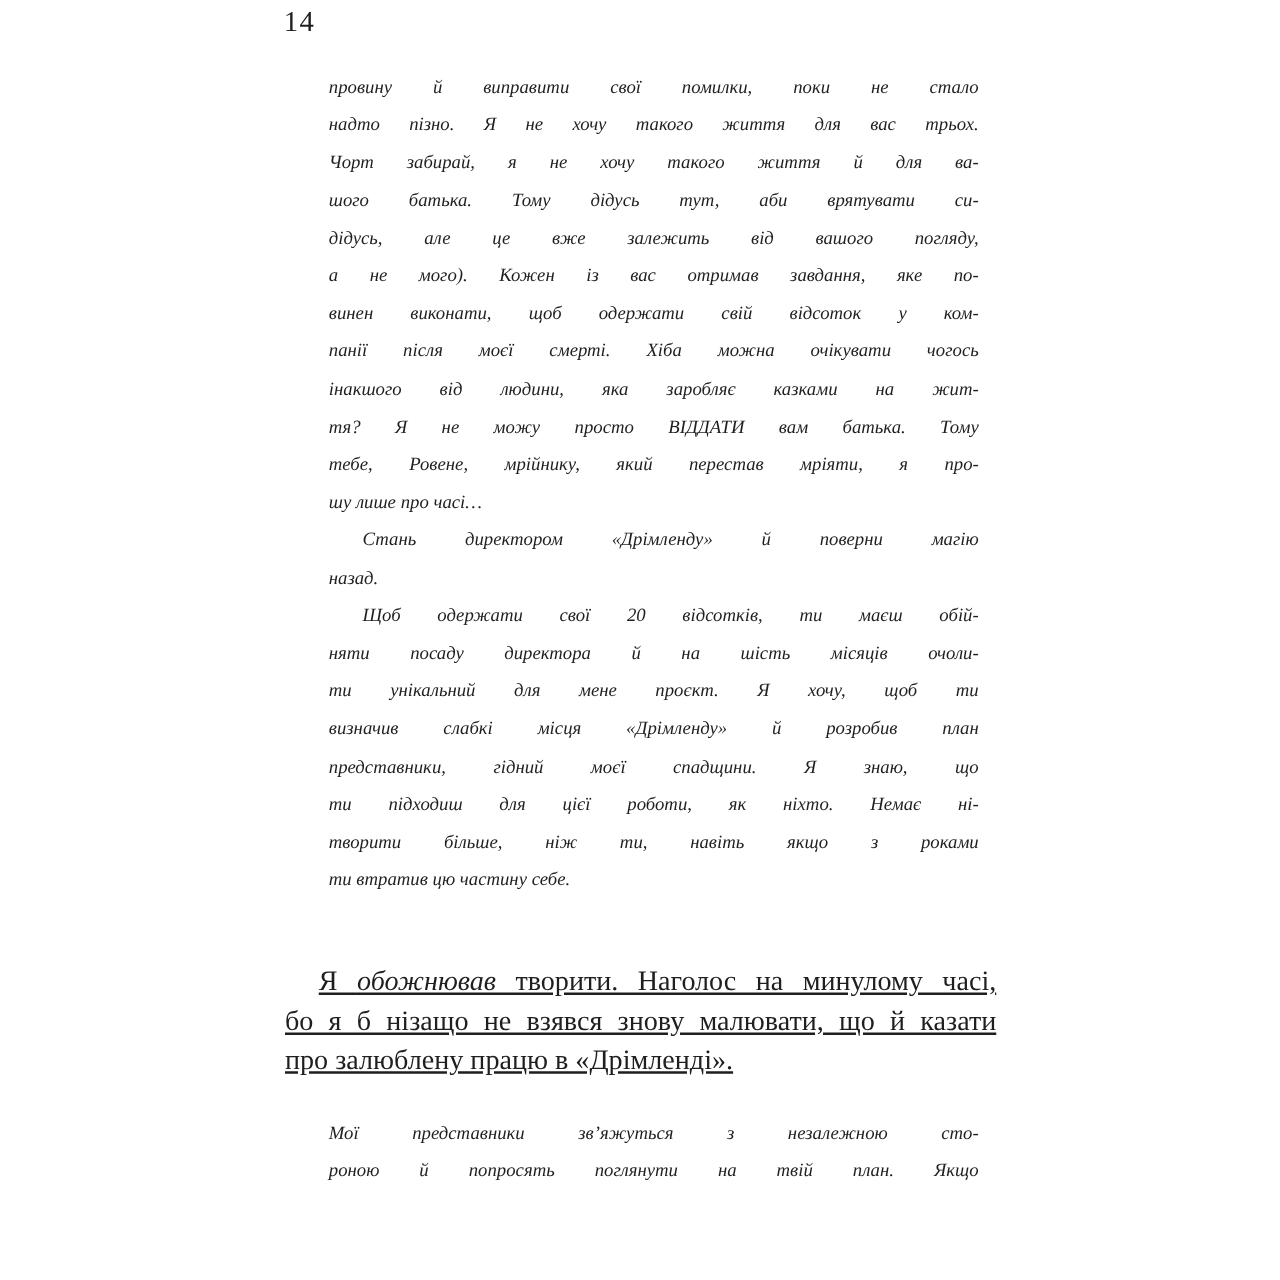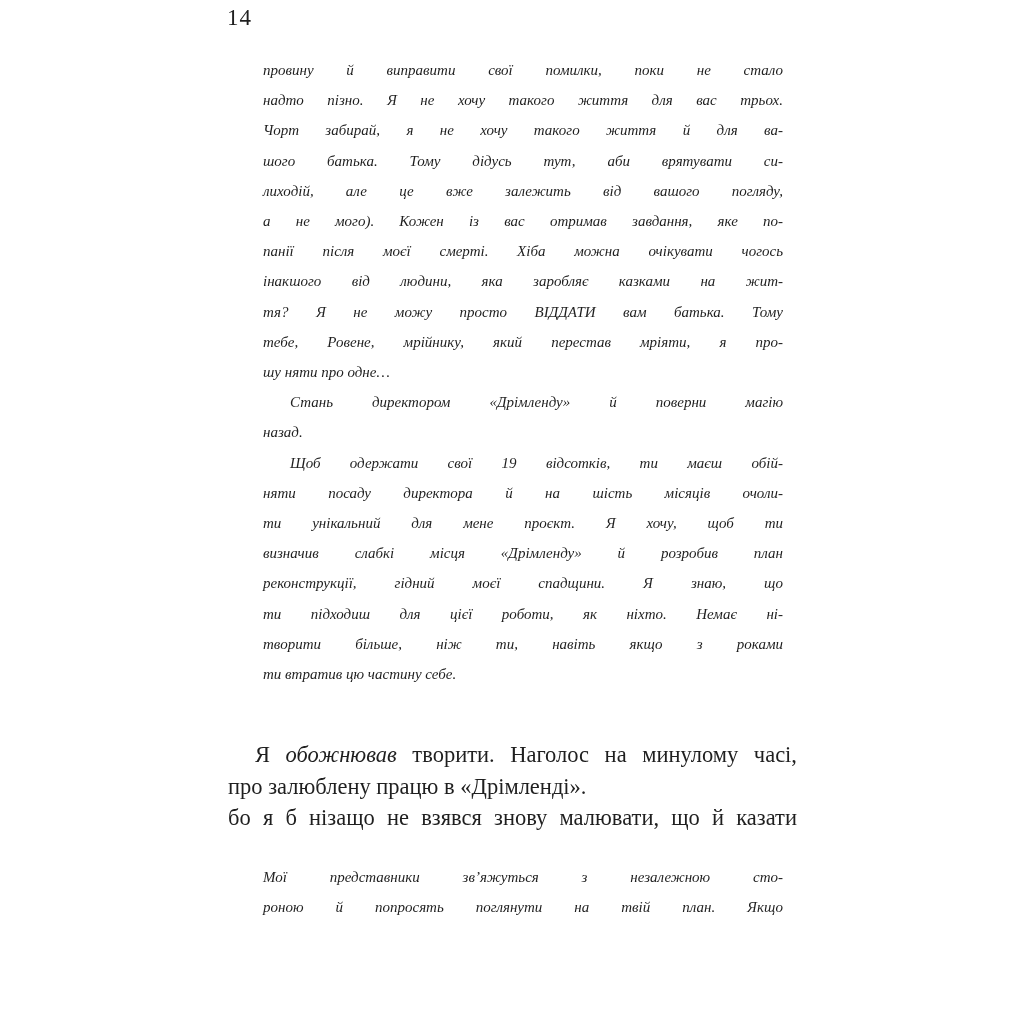--- a/index.html
+++ b/index.html
@@ -44,20 +44,21 @@
   .letter-block-continued {
     margin-top: 28px;
   }
   
   .narration-block {
     margin-top: 50px;
     width: 569px;
     font-style: normal;
     font-size: 22.5px;
     line-height: 31.5px;
+    text-decoration: underline;
   }
   .line {
     white-space: normal;
   }
   .jline {
     text-align: justify;
     text-align-last: justify;
   }
   .endline {
     text-align: justify;
@@ -77,45 +78,46 @@
 
   <div class="page-number">14</div>
 
   <div class="content">
 
     <div class="letter-block letter-block-first">
       <div class="line jline">провину й виправити свої помилки, поки не стало</div>
       <div class="line jline">надто пізно. Я не хочу такого життя для вас трьох.</div>
       <div class="line jline">Чорт забирай, я не хочу такого життя й для ва-</div>
       <div class="line jline">шого батька. Тому дідусь тут, аби врятувати си-</div>
-      <div class="line jline">лиходій, але це вже залежить від вашого погляду,</div>
+      <div class="line jline">дідусь, але це вже залежить від вашого погляду,</div>
       <div class="line jline">а не мого). Кожен із вас отримав завдання, яке по-</div>
+      <div class="line jline">винен виконати, щоб одержати свій відсоток у ком-</div>
       <div class="line jline">панії після моєї смерті. Хіба можна очікувати чогось</div>
       <div class="line jline">інакшого від людини, яка заробляє казками на жит-</div>
       <div class="line jline">тя? Я не можу просто ВІДДАТИ вам батька. Тому</div>
       <div class="line jline">тебе, Ровене, мрійнику, який перестав мріяти, я про-</div>
-      <div class="line endline">шу няти про одне…</div>
+      <div class="line endline">шу лише про часі…</div>
 
       <div class="line jline indent">Стань директором «Дрімленду» й поверни магію</div>
       <div class="line endline">назад.</div>
 
-      <div class="line jline indent">Щоб одержати свої 19 відсотків, ти маєш обій-</div>
+      <div class="line jline indent">Щоб одержати свої 20 відсотків, ти маєш обій-</div>
       <div class="line jline">няти посаду директора й на шість місяців очоли-</div>
       <div class="line jline">ти унікальний для мене проєкт. Я хочу, щоб ти</div>
       <div class="line jline">визначив слабкі місця «Дрімленду» й розробив план</div>
-      <div class="line jline">реконструкції, гідний моєї спадщини. Я знаю, що</div>
+      <div class="line jline">представники, гідний моєї спадщини. Я знаю, що</div>
       <div class="line jline">ти підходиш для цієї роботи, як ніхто. Немає ні-</div>
       <div class="line jline">творити більше, ніж ти, навіть якщо з роками</div>
       <div class="line endline">ти втратив цю частину себе.</div>
     </div>
 
     <div class="narration-block">
       <div class="line jline indent"><span>Я </span><span class="italic-word">обожнював</span><span> творити. Наголос на минулому часі,</span></div>
+      <div class="line jline">бо я б нізащо не взявся знову малювати, що й казати</div>
       <div class="line endline">про залюблену працю в «Дрімленді».</div>
-      <div class="line jline">бо я б нізащо не взявся знову малювати, що й казати</div>
     </div>
 
     <div class="letter-block letter-block-continued">
       <div class="line jline">Мої представники зв’яжуться з незалежною сто-</div>
       <div class="line jline">роною й попросять поглянути на твій план. Якщо</div>
     </div>
 
   </div>
 </div>
 

